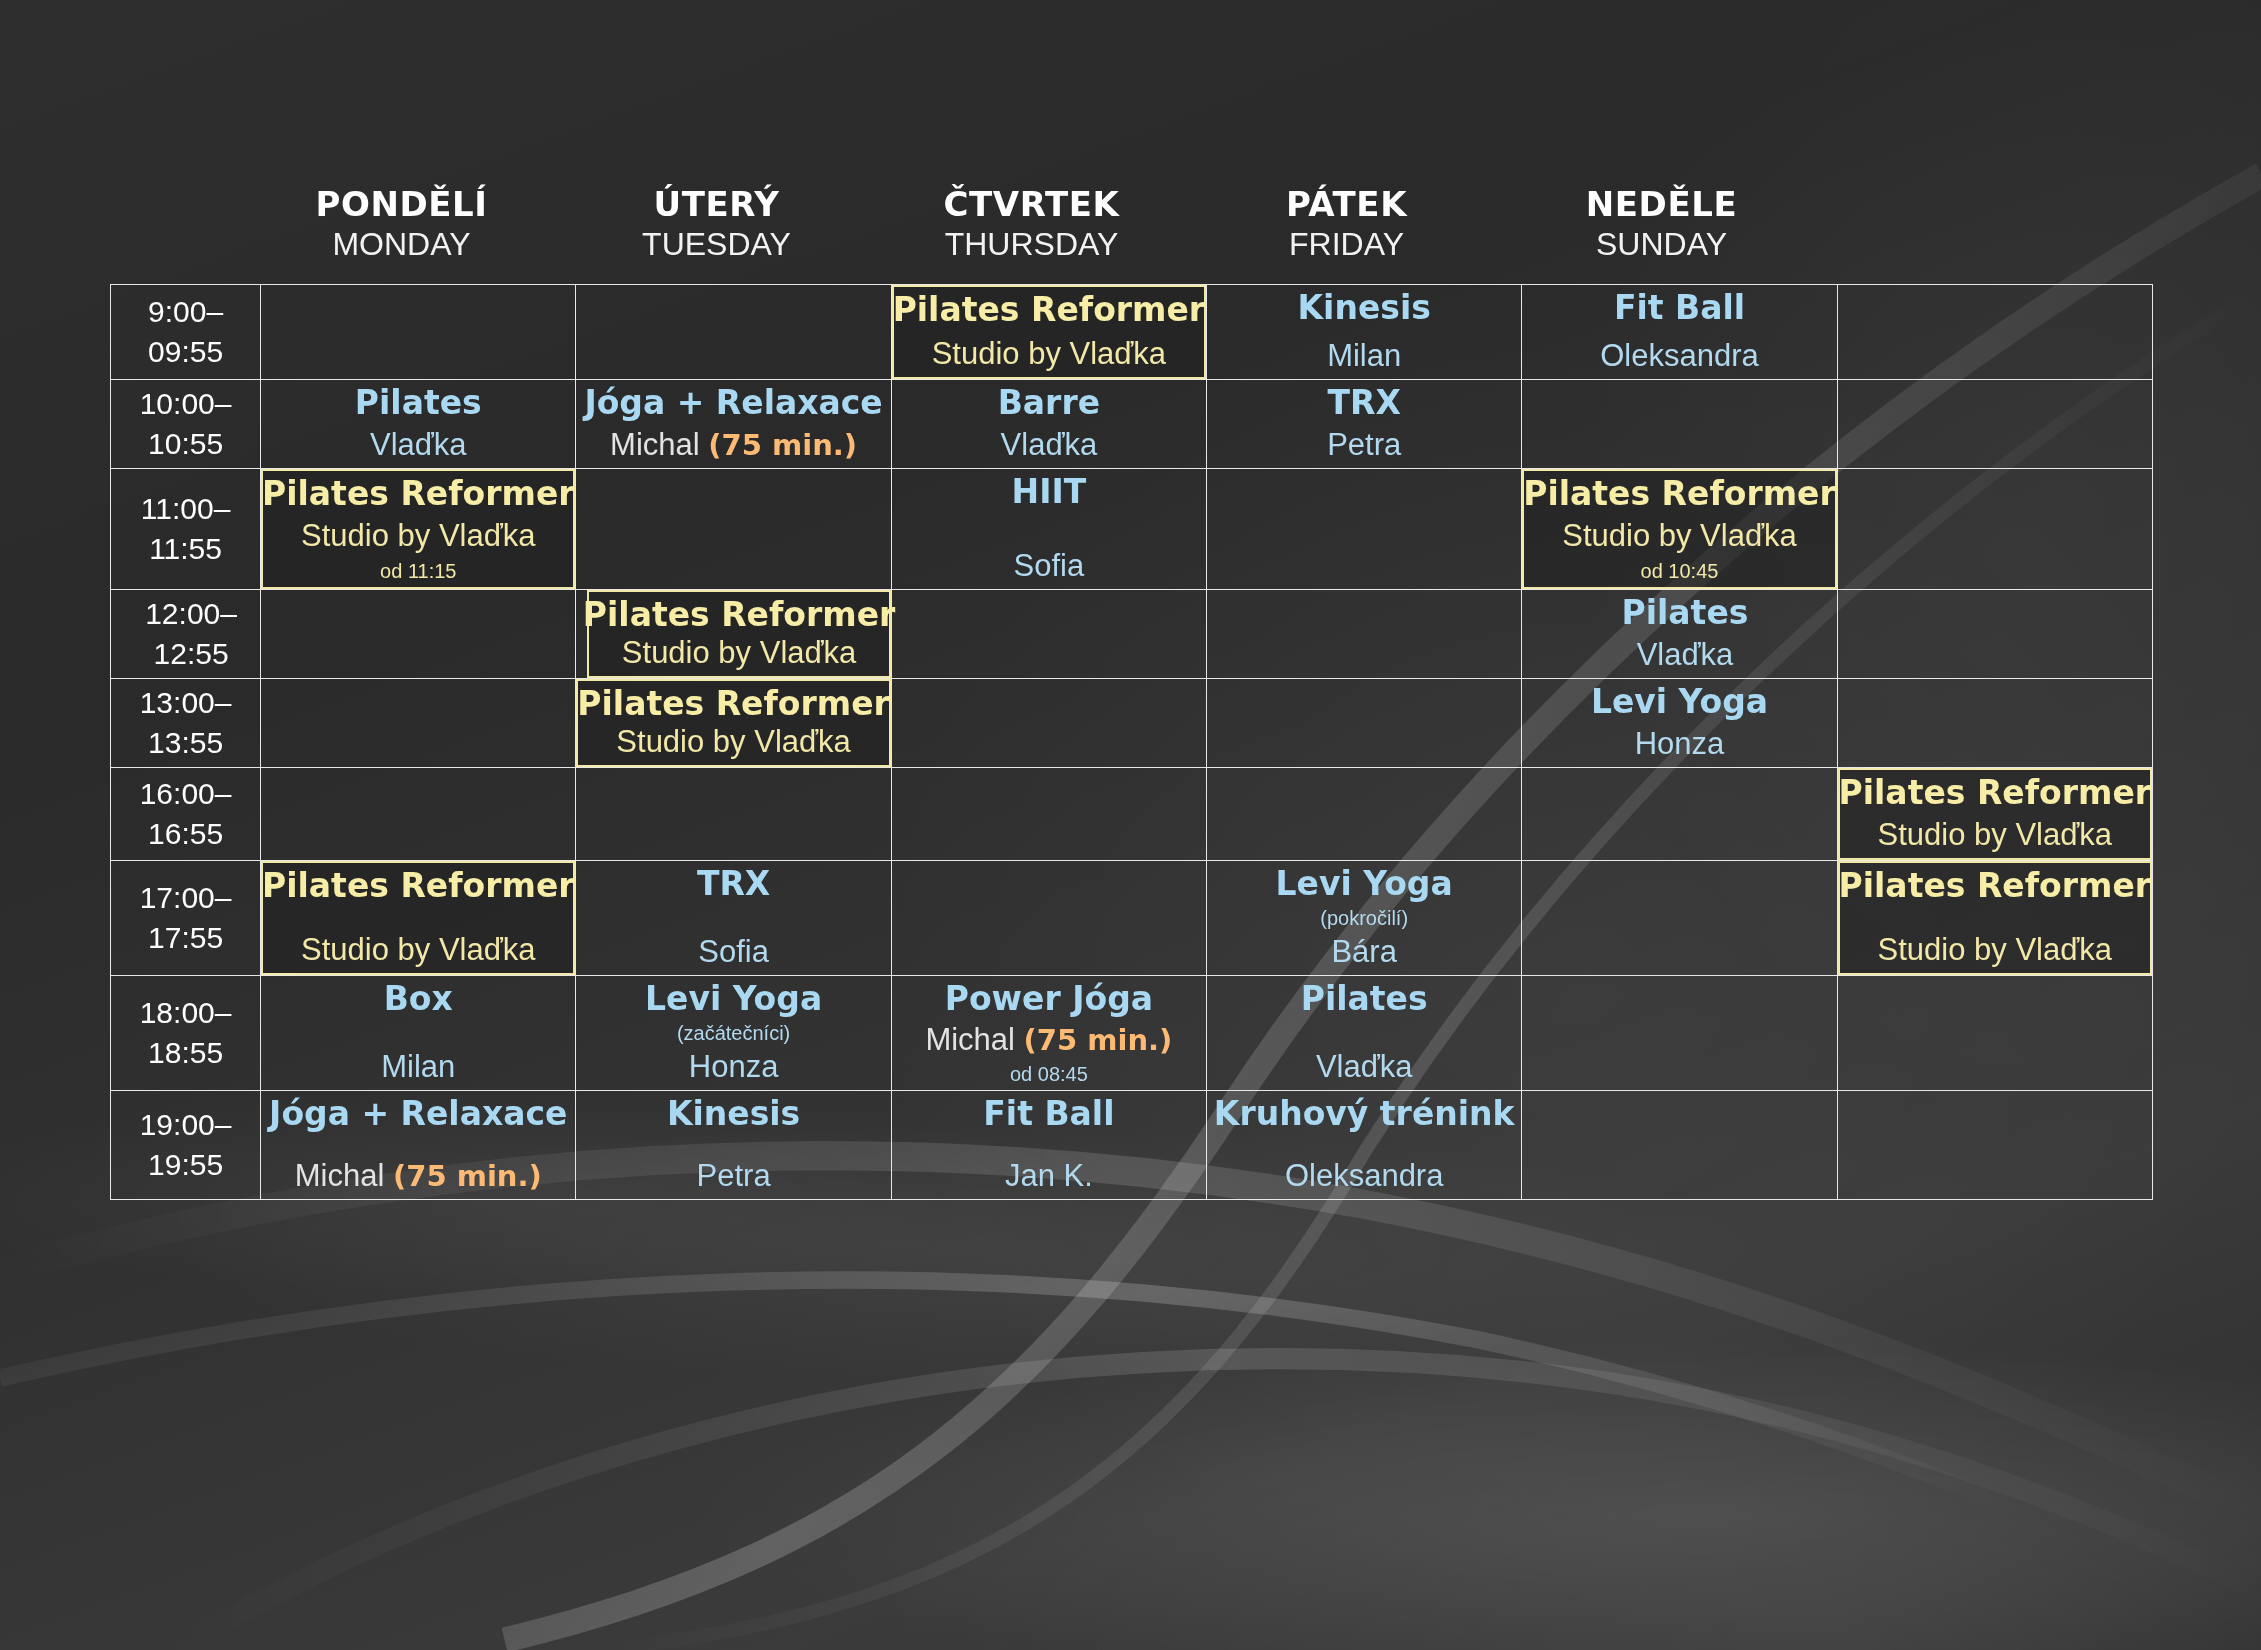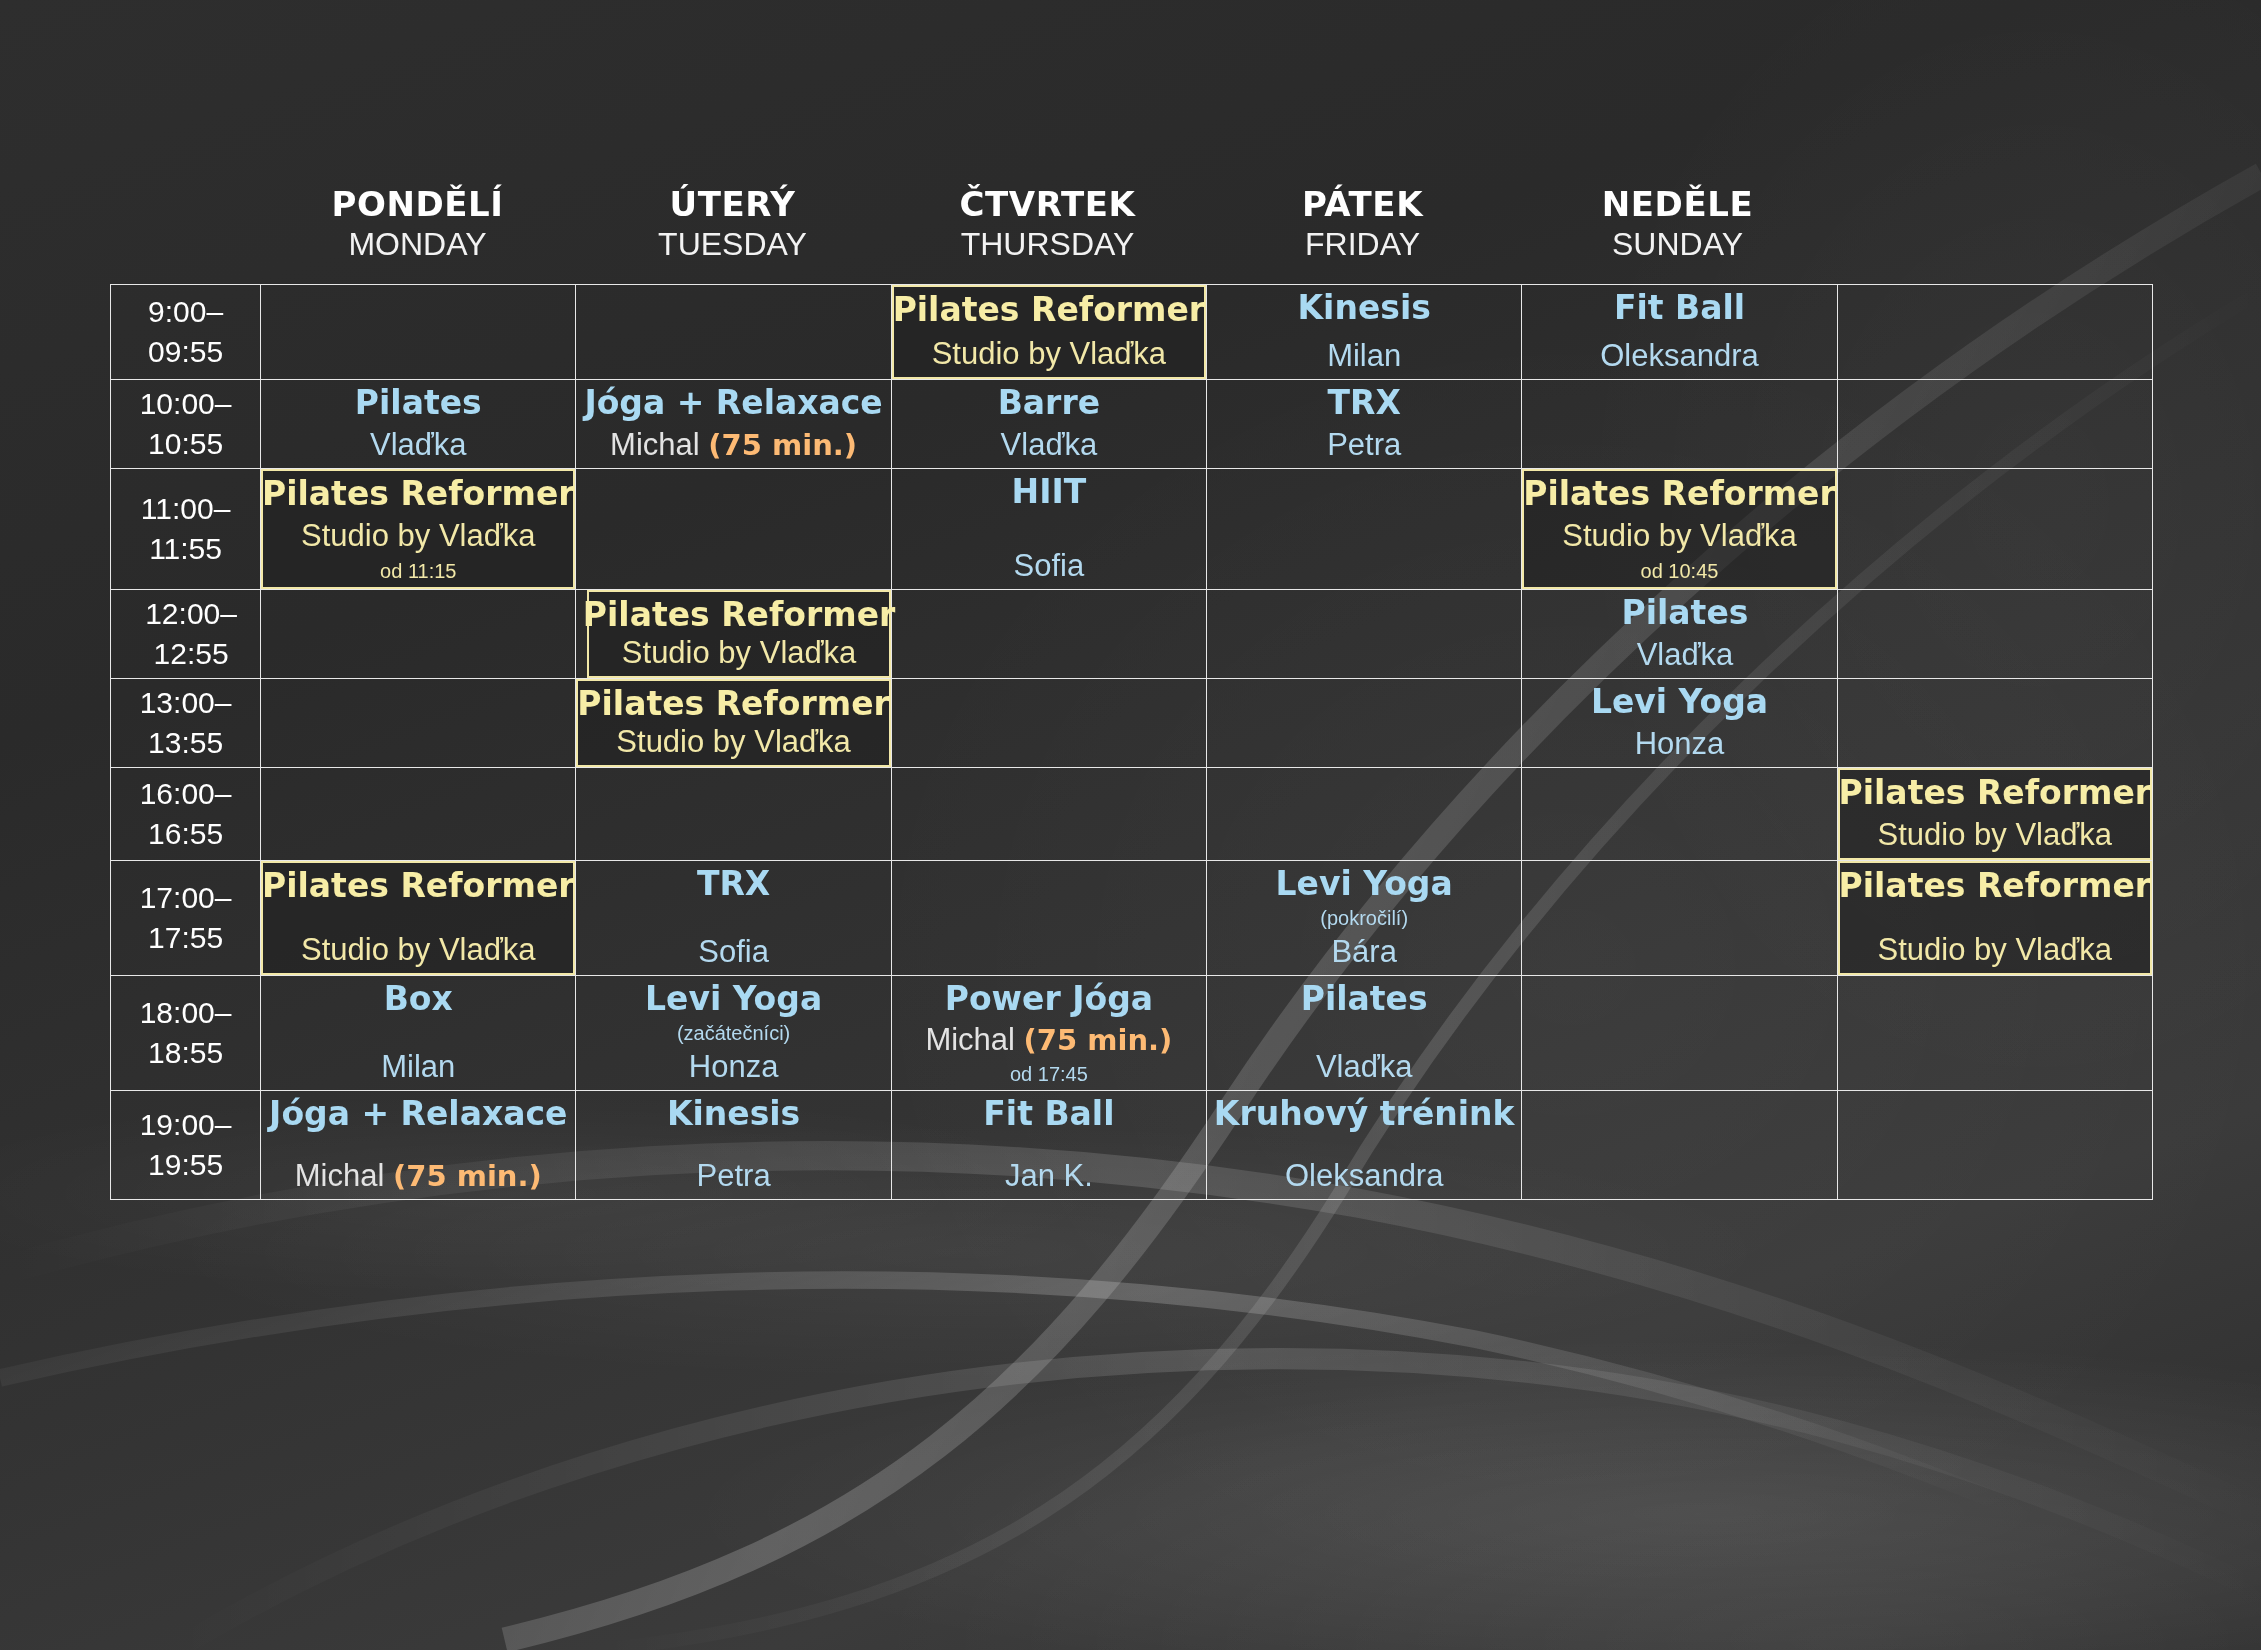--- a/index.html
+++ b/index.html
@@ -58,21 +58,21 @@
     padding: 0;
   }
 
   
   col.c-time { width: 150px; }
   col.c-day  { width: 315px; }
 
   
   #headers {
     position: absolute;
-    left: 110px;
+    left: 94px;
     top: 170px;
     width: 2043px;
     height: 115px;
     display: flex;
   }
   .hdr-spacer { width: 150px; flex: none; }
   .hdr-cell {
     width: 315px;
     flex: none;
     text-align: center;
@@ -460,21 +460,21 @@
             <div class="cell-inner">
               <div class="c-title">Levi Yoga</div>
               <div class="c-note">(začátečníci)</div>
               <div class="c-sub"><span>Honza</span></div>
             </div>
           </td>
           <td class="">
             <div class="cell-inner">
               <div class="c-title">Power Jóga</div>
               <div class="c-sub sub-grey"><span>Michal </span><span class="emph">(75 min.)</span></div>
-              <div class="c-note">od 17:45</div>
+              <div class="c-note">od 08:45</div>
             </div>
           </td>
           <td class="">
             <div class="cell-inner">
               <div class="c-title">Pilates</div>
               <div class="c-sub"><span>Vlaďka</span></div>
             </div>
           </td>
           <td class="empty">
             <div class="cell-inner"></div>

